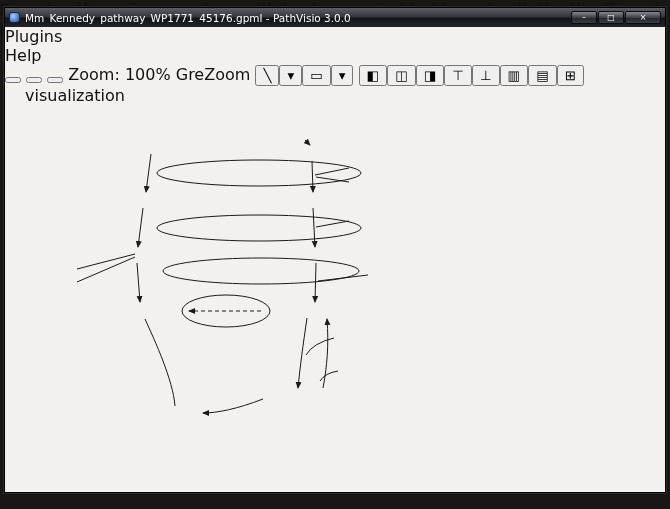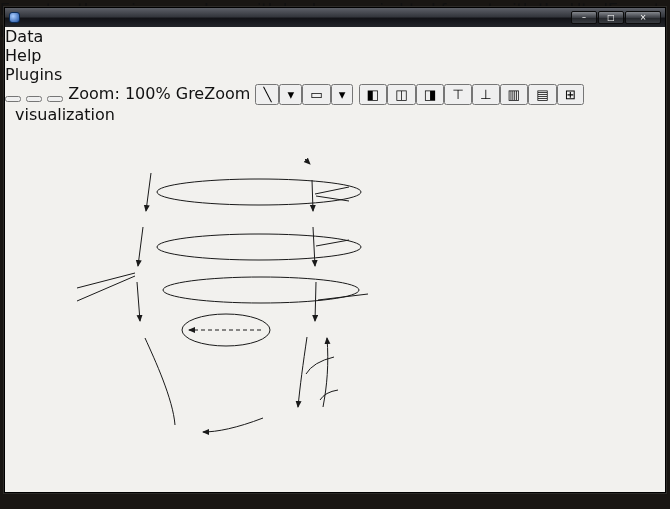--- a/index.html
+++ b/index.html
@@ -72,47 +72,47 @@
   .bottom-line{position:absolute;left:0;right:0;bottom:0;height:2px;background:#f5f5f5;}
 </style>
 </head>
 <body>
 
 <div class="screen" data-name="screen-background">
   <div class="window" data-name="pathvisio-window">
 
     <div class="titlebar" data-name="titlebar">
       <span class="app-icon" data-name="app-icon"></span>
+      <span class="title" data-name="window-title">Mm_Kennedy_pathway_WP1771_45176.gpml - PathVisio 3.0.0</span>
       <div class="winbtns" data-name="window-controls">
         <div class="winbtn" data-name="minimize-button">–</div>
         <div class="winbtn" data-name="maximize-button">□</div>
         <div class="winbtn close" data-name="close-button">×</div>
       </div>
     </div>
 
     <div class="menubar" data-name="menubar">
-        <div class="menu" data-name="menu-data">Data</div>
+        <div class="menu" data-name="menu-plugins">Plugins</div>
         <div class="menu" data-name="menu-help">Help</div>
-        <div class="menu" data-name="menu-plugins">Plugins</div>
       </div>
 
     <div class="toolbar" data-name="toolbar">
       <button class="tbtn" data-name="new-button"><i class="ic-page" data-name="new-document-icon"></i></button>
       <button class="tbtn" data-name="open-button"><i class="ic-folder" data-name="open-folder-icon"></i></button>
       <button class="tbtn" data-name="save-button"><i class="ic-disk" data-name="save-icon"></i></button>
       <span class="tsep" data-name="toolbar-separator"></span>
       <span class="tlabel" data-name="zoom-label">Zoom:</span>
       <span class="combo w56" data-name="zoom-combobox"><span class="combo-text" data-name="zoom-value">100%</span></span>
       <span class="tsep" data-name="toolbar-separator"></span>
       <span class="cwrap" data-name="toolbar-combos"><span class="combo" data-name="datanode-combobox"><span class="combo-text" data-name="datanode-combobox-value">Gre</span></span><span class="combo" data-name="label-combobox"><span class="combo-text" data-name="label-combobox-value">Zoom</span></span></span>
       <span class="tsep" data-name="toolbar-separator"></span>
       <span class="cwrap" data-name="toolbar-tools"><button class="tbtn glyphbtn" data-name="line-tool-icon">╲</button><button class="tbtn glyphbtn" data-name="line-type-dropdown-icon">▾</button><button class="tbtn glyphbtn" data-name="shape-tool-icon">▭</button><button class="tbtn glyphbtn" data-name="shape-dropdown-icon">▾</button></span>
       <span class="tsep" data-name="toolbar-separator"></span>
       <span class="cwrap" data-name="toolbar-aligns"><button class="tbtn glyphbtn" data-name="align-left-icon">◧</button><button class="tbtn glyphbtn" data-name="align-center-icon">◫</button><button class="tbtn glyphbtn" data-name="align-right-icon">◨</button><button class="tbtn glyphbtn" data-name="align-top-icon">⊤</button><button class="tbtn glyphbtn" data-name="align-bottom-icon">⊥</button><button class="tbtn glyphbtn" data-name="distribute-horizontal-icon">▥</button><button class="tbtn glyphbtn" data-name="distribute-vertical-icon">▤</button><button class="tbtn glyphbtn" data-name="stack-icon">⊞</button></span>
-      <span class="combo w92" style="margin-left:10px" data-name="visualization-combobox"><span class="combo-text" data-name="visualization-value">visualization</span></span>
+      <span class="combo w92" style="margin-left:20px" data-name="visualization-combobox"><span class="combo-text" data-name="visualization-value">visualization</span></span>
     </div>
 
     <div class="main" data-name="main-area">
       <div class="canvas" data-name="pathway-canvas">
         <svg class="edges" data-name="pathway-edges" width="442" height="402" viewBox="0 0 442 402">
           <defs>
             <marker id="ah" markerWidth="7" markerHeight="7" refX="6" refY="3" orient="auto">
                 <path d="M0,0 L7,3 L0,6 Z" fill="#1a1a1a"></path>
               </marker>
           </defs>

